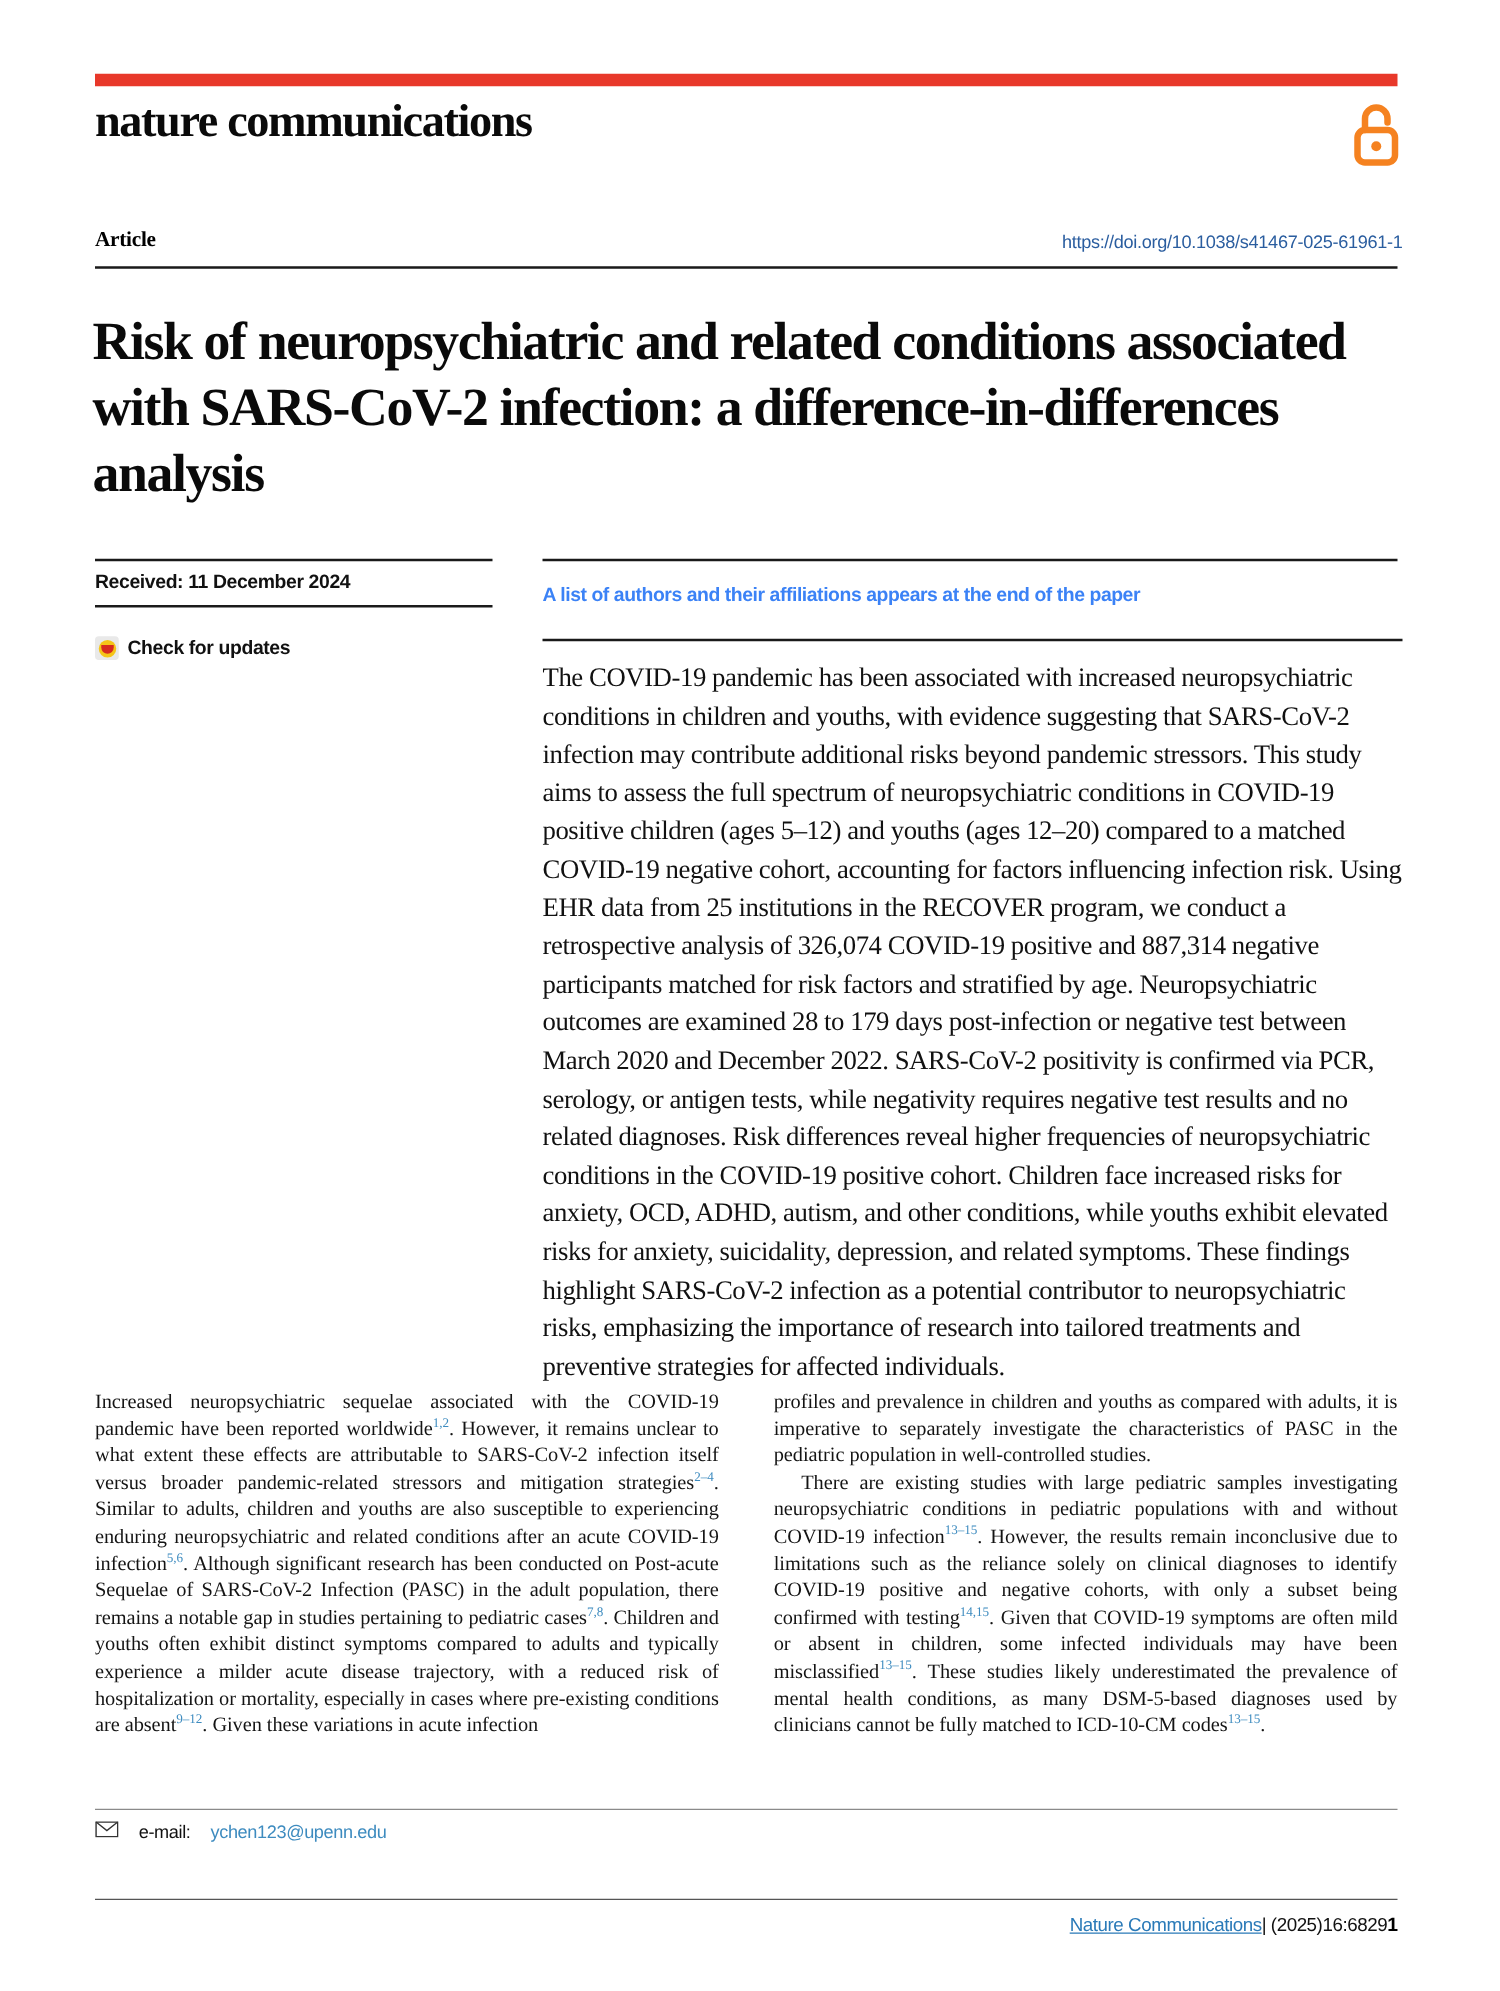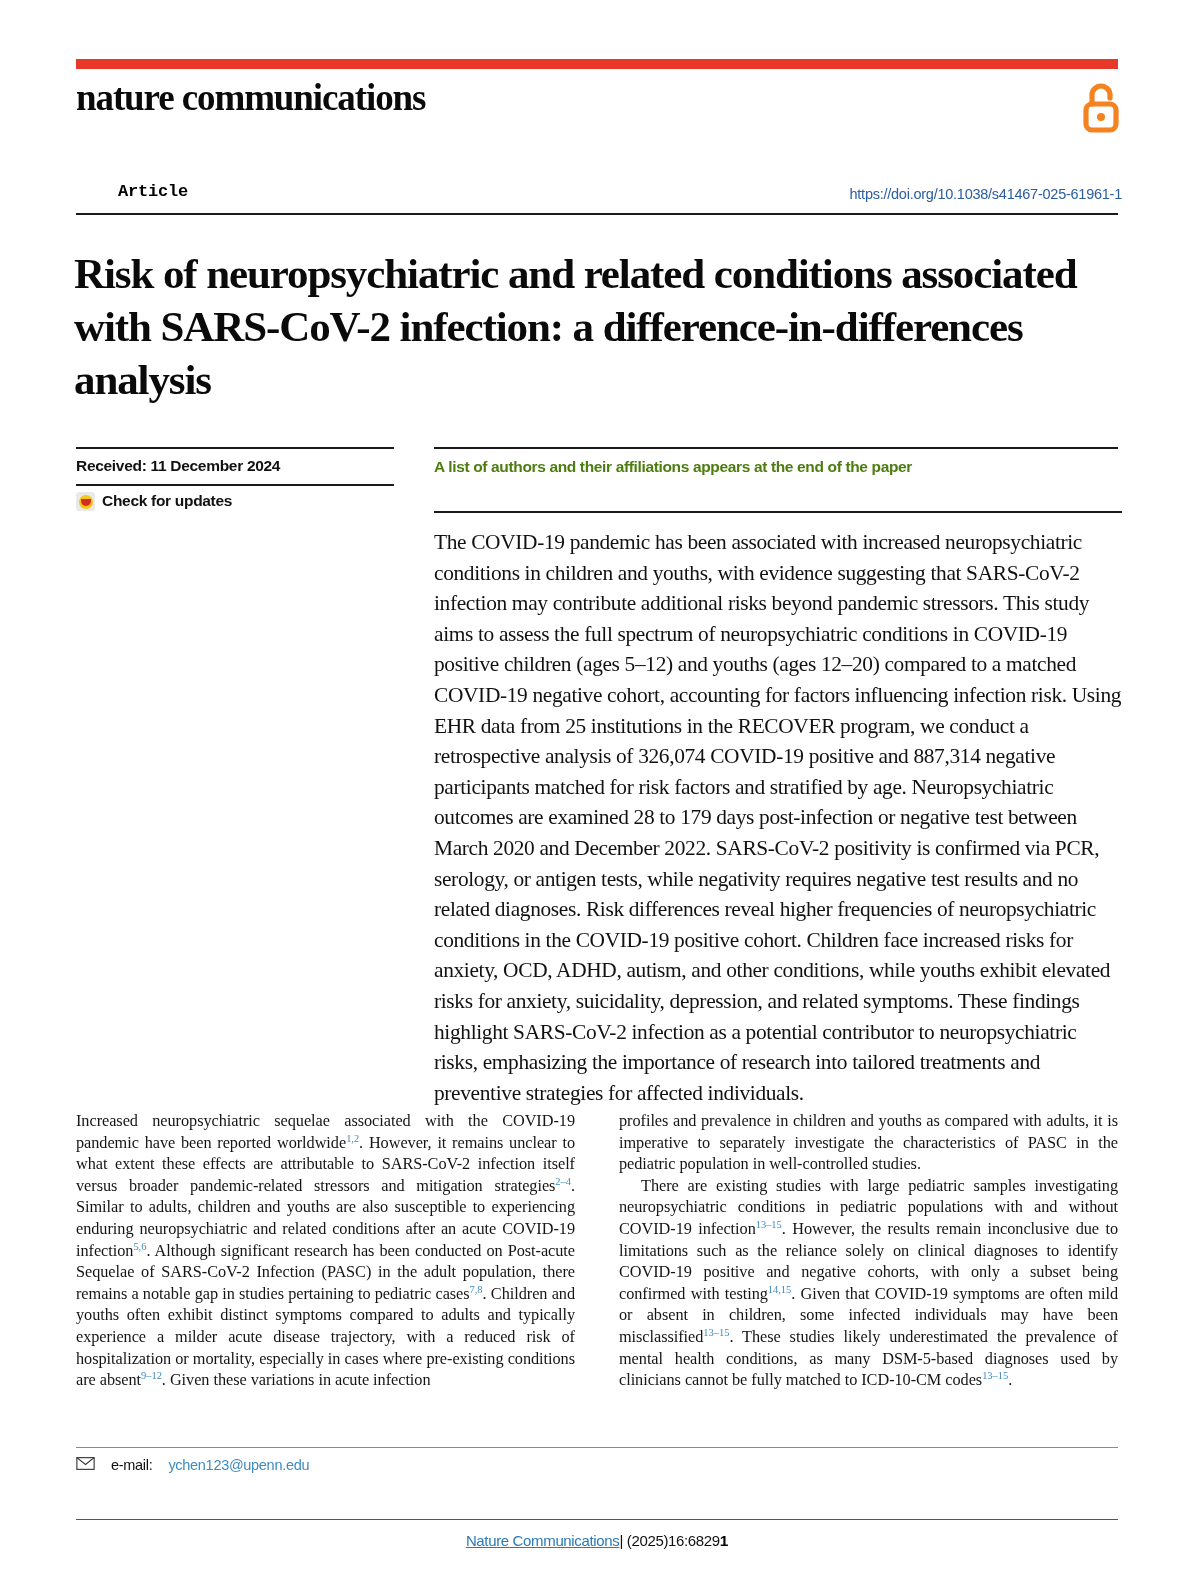--- a/index.html
+++ b/index.html
@@ -44,25 +44,24 @@
     top: 82px;
     width: 42px;
     height: 52px;
   }
 
   
   .article-label {
     position: absolute;
     left: 76px;
     top: 182px;
-    font-family: Liberation Mono, monospace;
+    font-family: Liberation Serif, serif;
     font-weight: bold;
     font-size: 17px;
     letter-spacing: -0.2px;
-    margin-left: 42px;
   }
   .doi-link {
     position: absolute;
     right: 78px;
     top: 186px;
     font-family: "Liberation Sans", sans-serif;
     font-size: 14.5px;
     color: #2a5d9f;
     text-decoration: none;
     letter-spacing: -0.25px;
@@ -111,22 +110,23 @@
   }
   .meta-row.serif {
     font-family: "Liberation Serif", serif;
     font-weight: normal;
     font-size: 17px;
     letter-spacing: 0;
   }
   .meta-row.updates {
     border-top: 2px solid #1a1a1a;
     display: flex;
+    align-items: center;
     gap: 7px;
-    padding-top: 6px;
+    padding-top: 23px;
   }
   .crossmark {
     width: 19px;
     height: 19px;
     flex: 0 0 auto;
     border-radius: 3px;
     background: #e9e9e9;
     position: relative;
     overflow: hidden;
   }
@@ -153,26 +153,26 @@
     letter-spacing: -0.3px;
   }
 
   
   .authors-note {
     position: absolute;
     left: 434px;
     top: 447px;
     width: 684px;
     border-top: 2px solid #1a1a1a;
-    padding-top: 9px;
+    padding-top: 19px;
     font-family: "Liberation Sans", sans-serif;
     font-weight: bold;
     font-size: 15.5px;
     letter-spacing: -0.35px;
-    color: #4d7c0f;
+    color: #3b82f6;
   }
   .abstract {
     position: absolute;
     left: 434px;
     top: 511px;
     width: 688px;
     border-top: 2px solid #1a1a1a;
     padding-top: 14px;
     font-family: "Liberation Serif", serif;
     font-size: 21.4px;
@@ -230,21 +230,21 @@
 
   
   .page-footer {
     position: absolute;
     left: 76px;
     top: 1519px;
     width: 1042px;
     border-top: 1px solid #555;
     padding-top: 12px;
     display: flex;
-    justify-content: center;
+    justify-content: flex-end;
     align-items: baseline;
     font-family: "Liberation Sans", sans-serif;
     font-size: 15px;
     letter-spacing: -0.35px;
   }
   .footer-journal { color: #2a7ab8; }
   .footer-cite { color: #111; }
   .footer-page {
     font-weight: bold;
     color: #000;

